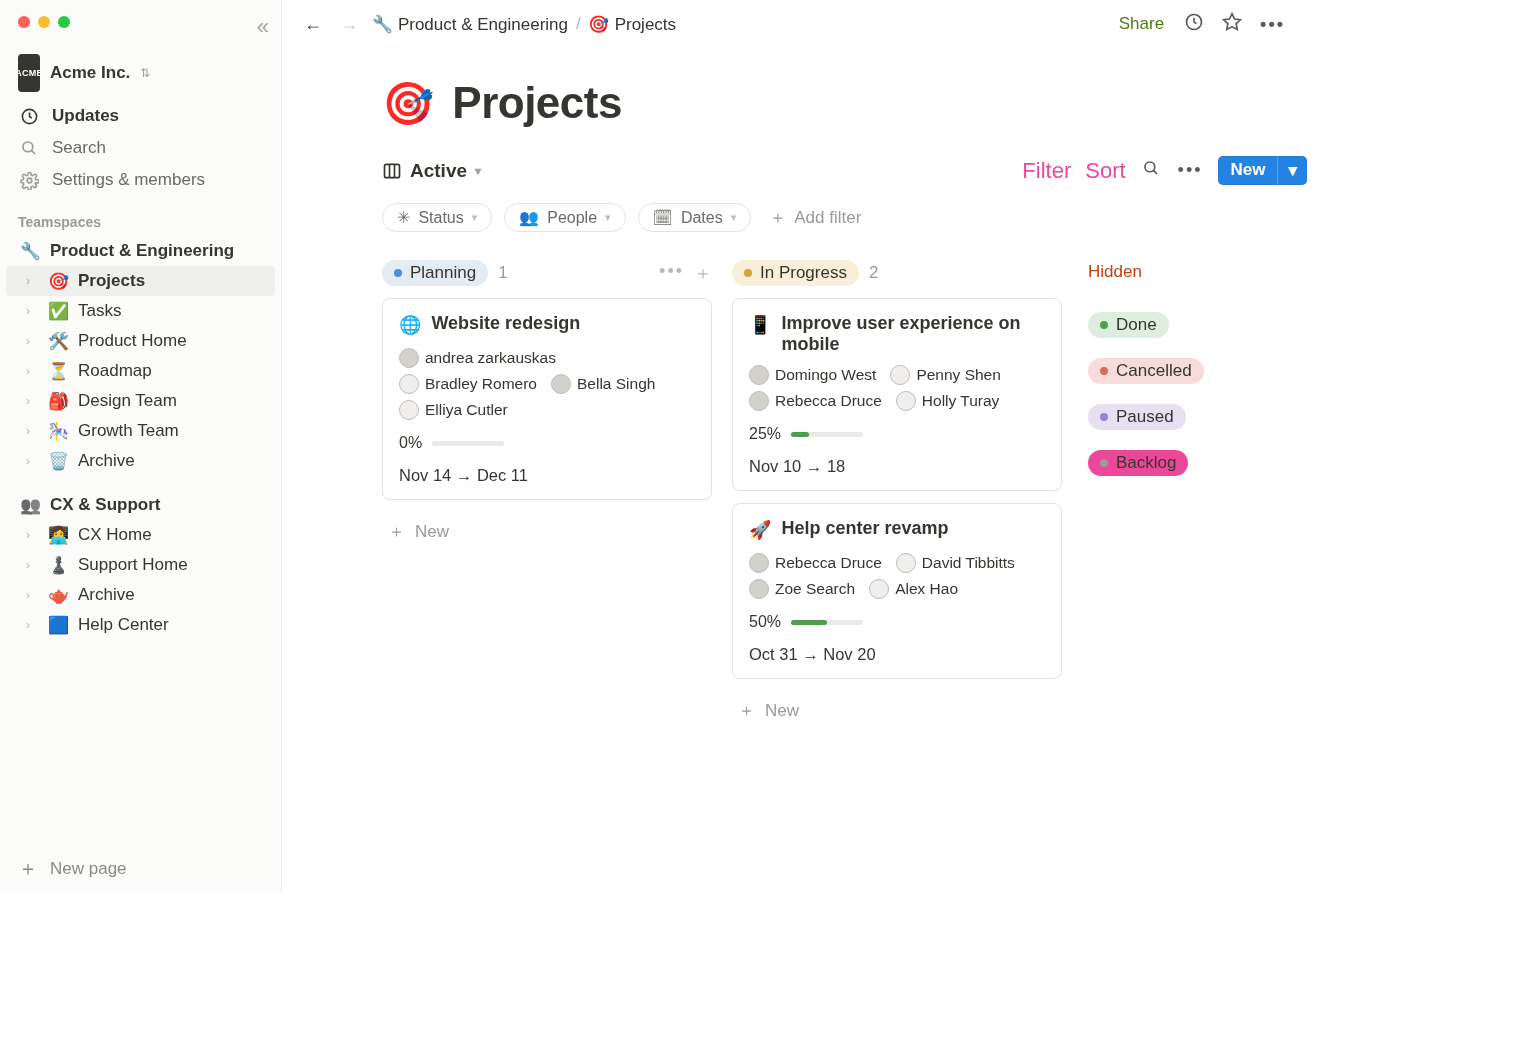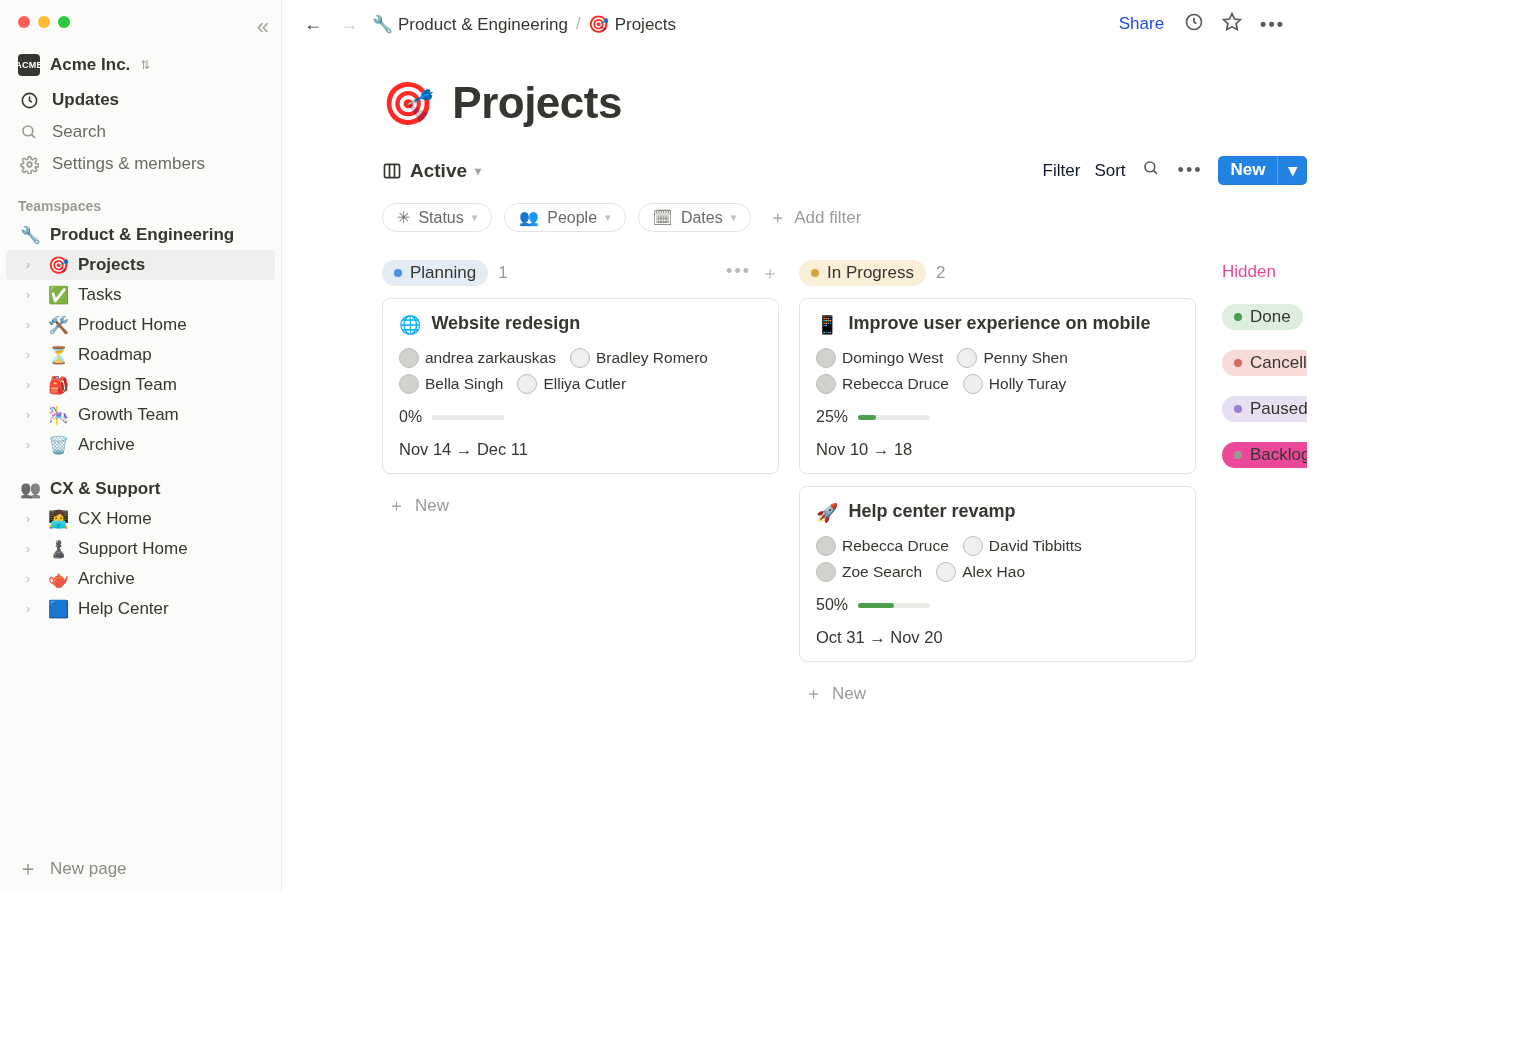--- a/index.html
+++ b/index.html
@@ -26,21 +26,21 @@
   .traffic-lights { display:flex; gap:8px; padding:16px 0 0 18px; }
   .traffic-lights span { width:12px; height:12px; border-radius:50%; display:inline-block; }
   .tl-close{background:#ff5f57;} .tl-min{background:#febc2e;} .tl-max{background:#28c840;}
   .collapse-btn {
     position:absolute; top:14px; right:12px; color:#a3a29e; font-size:22px; cursor:pointer;
   }
   .workspace {
     display:flex; align-items:center; gap:10px; padding: 26px 16px 8px 18px; cursor:pointer;
   }
   .ws-icon {
-    width:22px; height:22px; background:#37352f; border-radius:4px; display:flex; align-items:center; justify-content:center;
+    width:22px; height:38px; background:#37352f; border-radius:4px; display:flex; align-items:center; justify-content:center;
     color:#fff; font-size:9px; font-weight:700; letter-spacing:0.3px;
   }
   .ws-name { font-size:17px; font-weight:600; }
   .ws-chev { color:#a3a29e; font-size:12px; }
 
   .sb-item {
     display:flex; align-items:center; gap:12px; padding:4px 16px 4px 18px; font-size:17px;
     color:#6b6a66; cursor:pointer; min-height:32px;
   }
   .sb-item .icon { width:22px; display:flex; justify-content:center; color:#9b9a97; font-size:18px;}
@@ -68,53 +68,53 @@
   
   .main { flex:1; display:flex; flex-direction:column; height:100%; overflow:hidden;}
   .topbar {
     height:48px; display:flex; align-items:center; padding:0 18px; gap:10px;
   }
   .tb-nav { color:#37352f; font-size:18px; padding:4px; cursor:pointer; }
   .tb-nav.disabled { color:#c8c7c4; }
   .breadcrumb { display:flex; align-items:center; gap:8px; font-size:17px; }
   .breadcrumb .sep{ color:#b9b8b5;}
   .topbar-spacer { flex:1; }
-  .tb-action { font-size:17px; color:#1d4ed8; padding:4px 6px; cursor:pointer; }
+  .tb-action { font-size:17px; color:#4d7c0f; padding:4px 6px; cursor:pointer; }
   .tb-icon { font-size:18px; color:#5a5a57; cursor:pointer; padding:4px;}
 
   .content { padding: 30px 0 0 100px; overflow:hidden; position:relative; }
 
   .page-title { display:flex; align-items:center; gap:18px; }
   .page-title .emoji-lg { font-size:42px; }
   .page-title h1 { font-size:44px; font-weight:800; letter-spacing:-0.5px; }
 
   .view-bar { display:flex; align-items:center; margin-top:28px; gap:14px;}
   .view-select { display:flex; align-items:center; gap:8px; font-size:19px; font-weight:700; cursor:pointer;}
   .view-select .vchev{color:#a3a29e;font-size:12px;}
   .view-bar-spacer { flex:1; }
-  .vb-text { font-size:17px; color:#0f172a; cursor:pointer; }
+  .vb-text { font-size:22px; color:#ec4899; cursor:pointer; }
   .vb-icon { font-size:18px; color:#5a5a57; cursor:pointer; padding:2px;}
   .new-btn {
     display:flex; align-items:stretch; border-radius:5px; overflow:hidden; cursor:pointer;
     background:#2383e2; color:#fff; font-size:17px; font-weight:600;
     box-shadow: inset 0 0 0 1px rgba(0,0,0,0.05);
   }
   .new-btn .lbl { padding:4px 12px; }
   .new-btn .dd { padding:4px 10px; border-left:1px solid rgba(255,255,255,0.25); display:flex; align-items:center;}
 
   .filter-row { display:flex; gap:12px; margin-top:18px; align-items:center;}
   .pill {
     display:flex; align-items:center; gap:8px; border:1px solid #e4e3e1; border-radius:18px;
     padding:4px 14px; font-size:16px; color:#6b6a66; cursor:pointer;
   }
   .pill .pchev{font-size:11px;color:#bdbcb9;}
   .add-filter { display:flex; align-items:center; gap:8px; color:#9b9a97; font-size:17px; cursor:pointer; padding-left:6px;}
 
   .board { display:flex; gap:20px; margin-top:28px; align-items:flex-start;}
-  .column { width:397px; flex:none; }
+  .column { width:330px; flex:none; }
   .col-head { display:flex; align-items:center; gap:10px; margin-bottom:12px; position:relative;}
   .status-tag { display:inline-flex; align-items:center; gap:8px; padding:3px 12px; border-radius:14px; font-size:17px; font-weight:500;}
   .status-dot{width:8px;height:8px;border-radius:50%;}
   .col-count { color:#9b9a97; font-size:17px; }
   .col-actions { margin-left:auto; display:flex; gap:10px; color:#b9b8b5; font-size:18px;}
   .card {
     border:1px solid #e4e3e1; border-radius:8px; background:#fff; padding:14px 16px 14px 16px;
     margin-bottom:12px; cursor:pointer; box-shadow: 0 1px 2px rgba(0,0,0,0.02);
   }
   .card-title { display:flex; gap:10px; align-items:flex-start; font-size:18px; font-weight:700; }
@@ -123,21 +123,21 @@
   .person { display:flex; align-items:center; gap:6px; font-size:15.5px; color:#37352f;}
   .avatar { width:20px;height:20px;border-radius:50%;background:#d3d1cb;border:1px solid #bdbcb9;display:inline-block; flex:none;}
   .avatar.alt{background:#f0efed;}
   .progress-row { display:flex; align-items:center; gap:10px; margin-top:14px; font-size:16px; color:#37352f; font-weight:500;}
   .pbar { width:72px; height:5px; border-radius:3px; background:#eceae6; position:relative;}
   .pbar > span{position:absolute;left:0;top:0;height:100%;border-radius:3px;background:#4f9e4f;}
   .dates { margin-top:14px; font-size:16.5px; color:#37352f;}
   .new-card { display:flex; align-items:center; gap:10px; color:#9b9a97; font-size:17px; padding:8px 6px; cursor:pointer;}
 
   .hidden-panel { width:90px; flex:none; margin-left:6px;}
-  .hidden-title { font-size:17px; color:#ec4899; margin:2px 0 14px 0;}
+  .hidden-title { font-size:17px; color:#c2410c; margin:2px 0 22px 0;}
   .hidden-tag { border-radius:14px; padding:3px 12px; font-size:17px; display:inline-flex; align-items:center; gap:8px; margin-bottom:12px; white-space:nowrap;margin-top:8px;}
 </style>
 </head>
 <body>
 
 <aside class="sidebar">
   <div class="traffic-lights">
     <span class="tl-close"></span>
     <span class="tl-min"></span>
     <span class="tl-max"></span>

